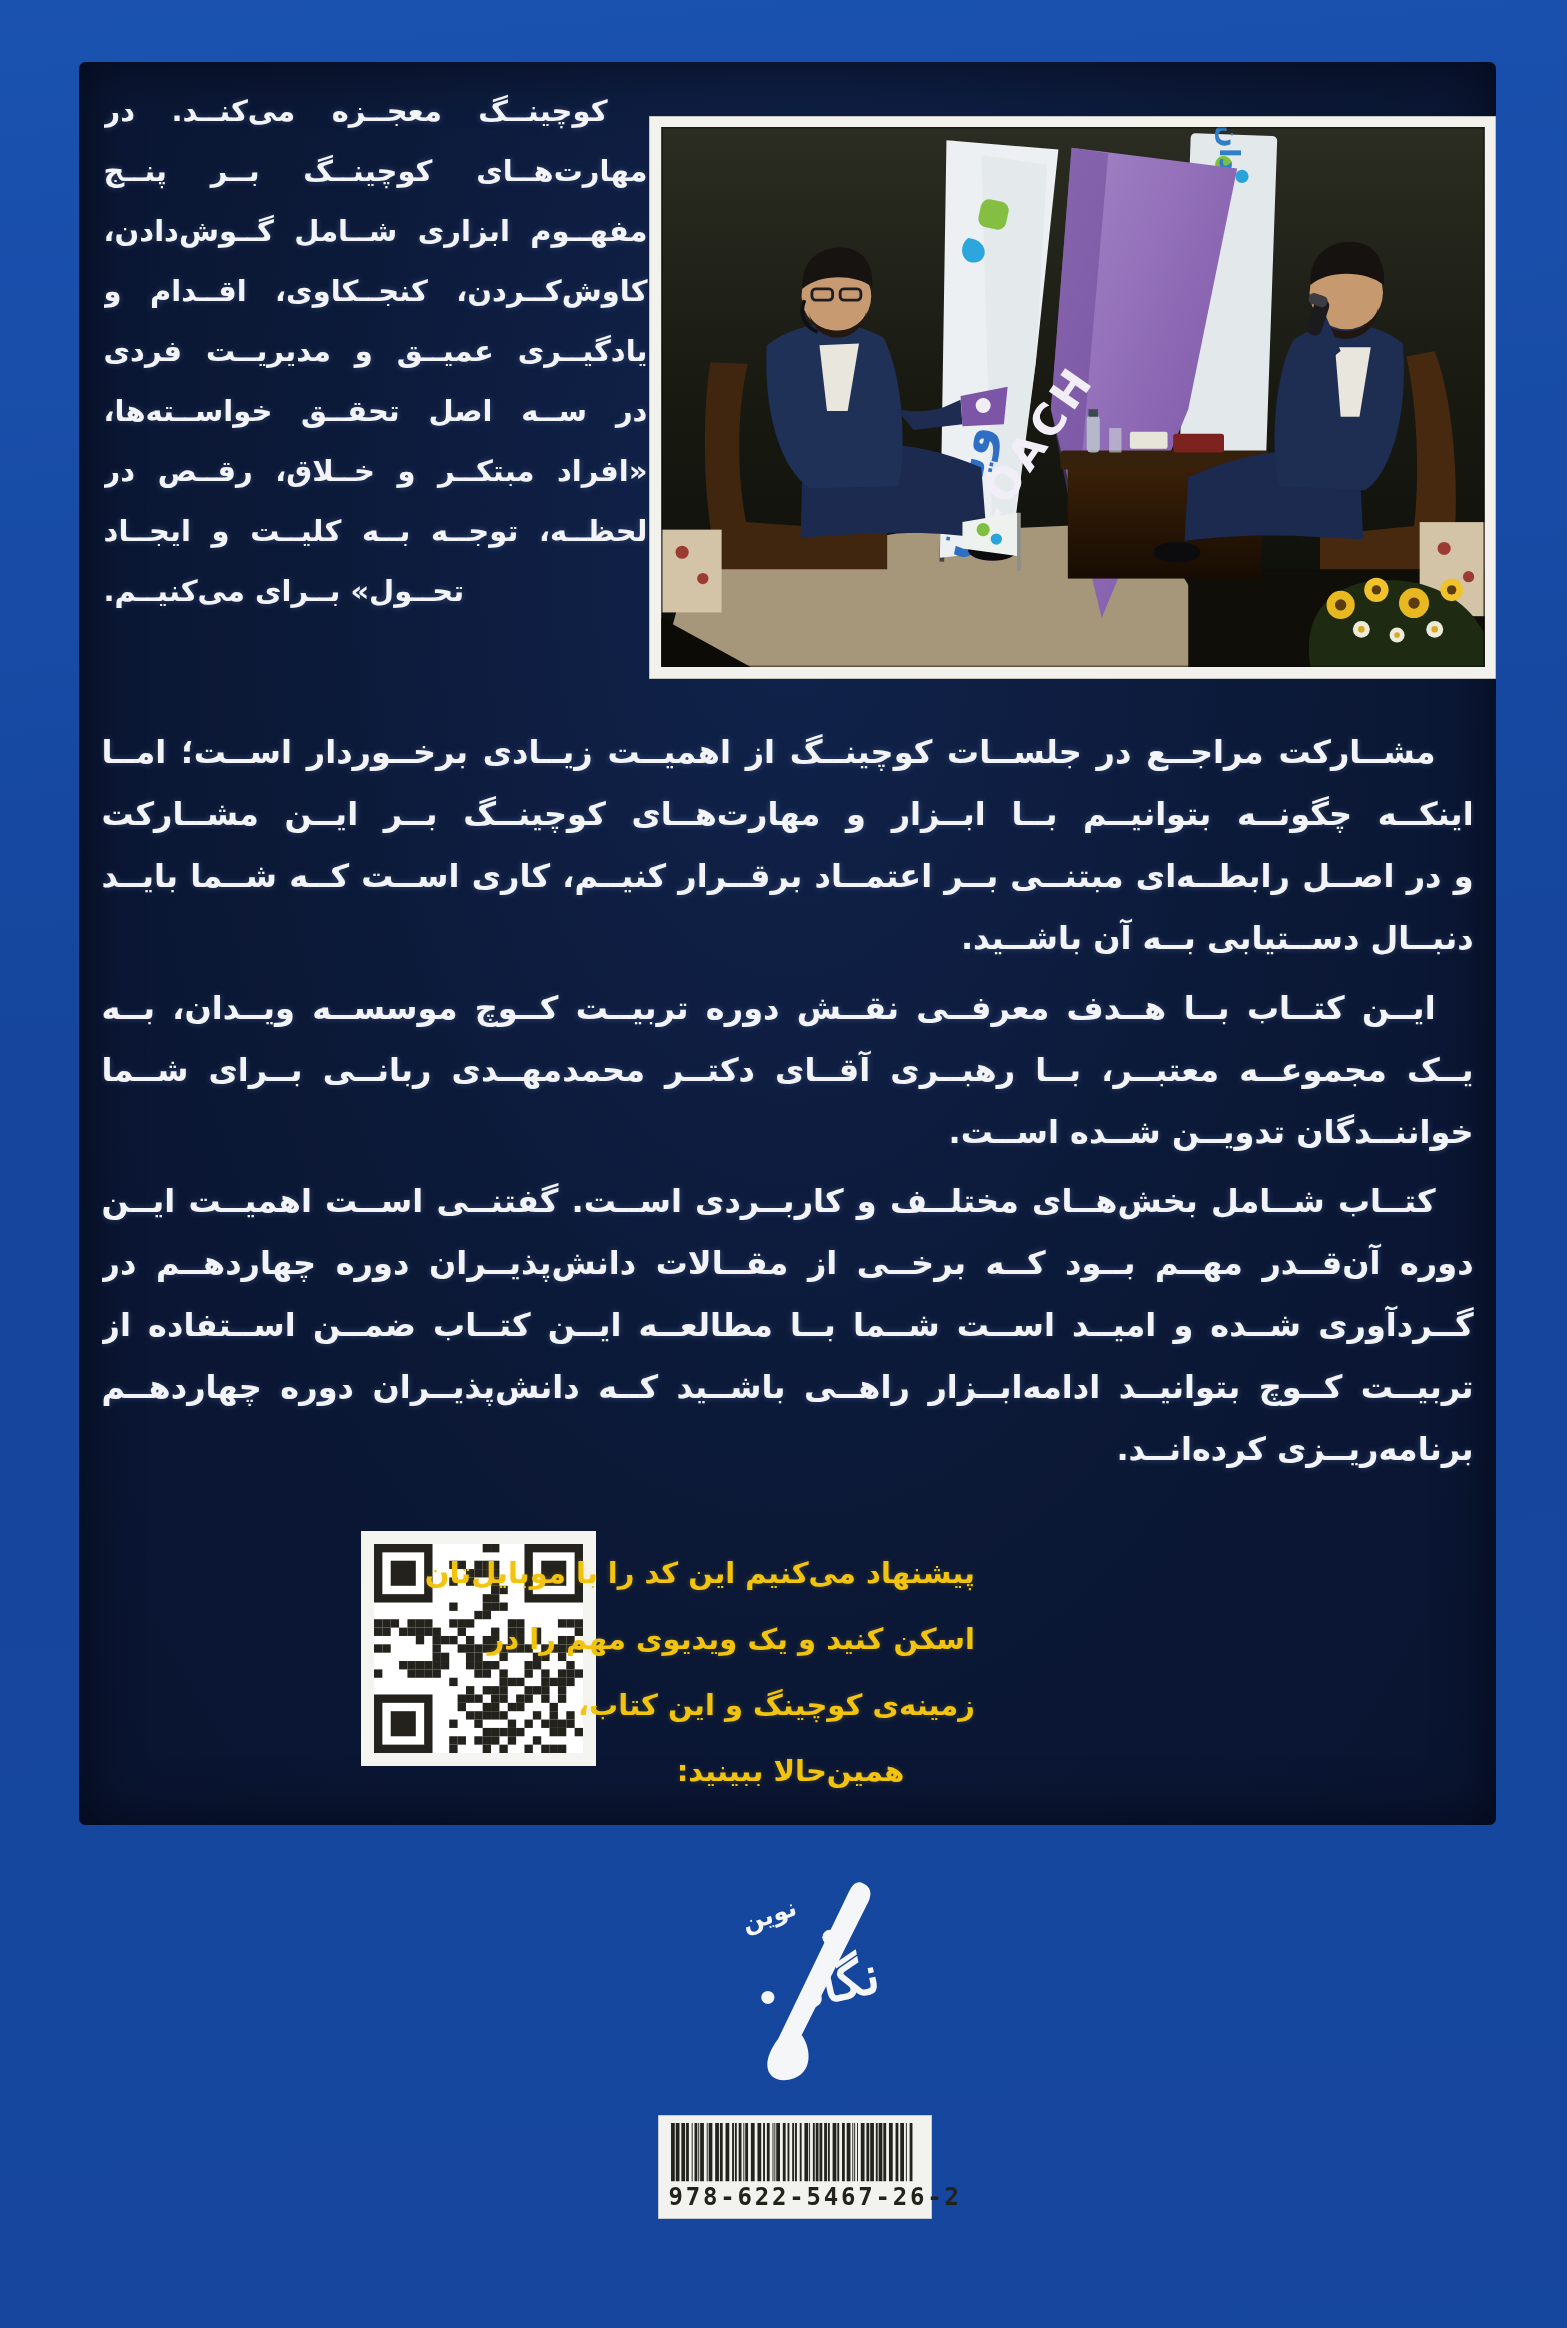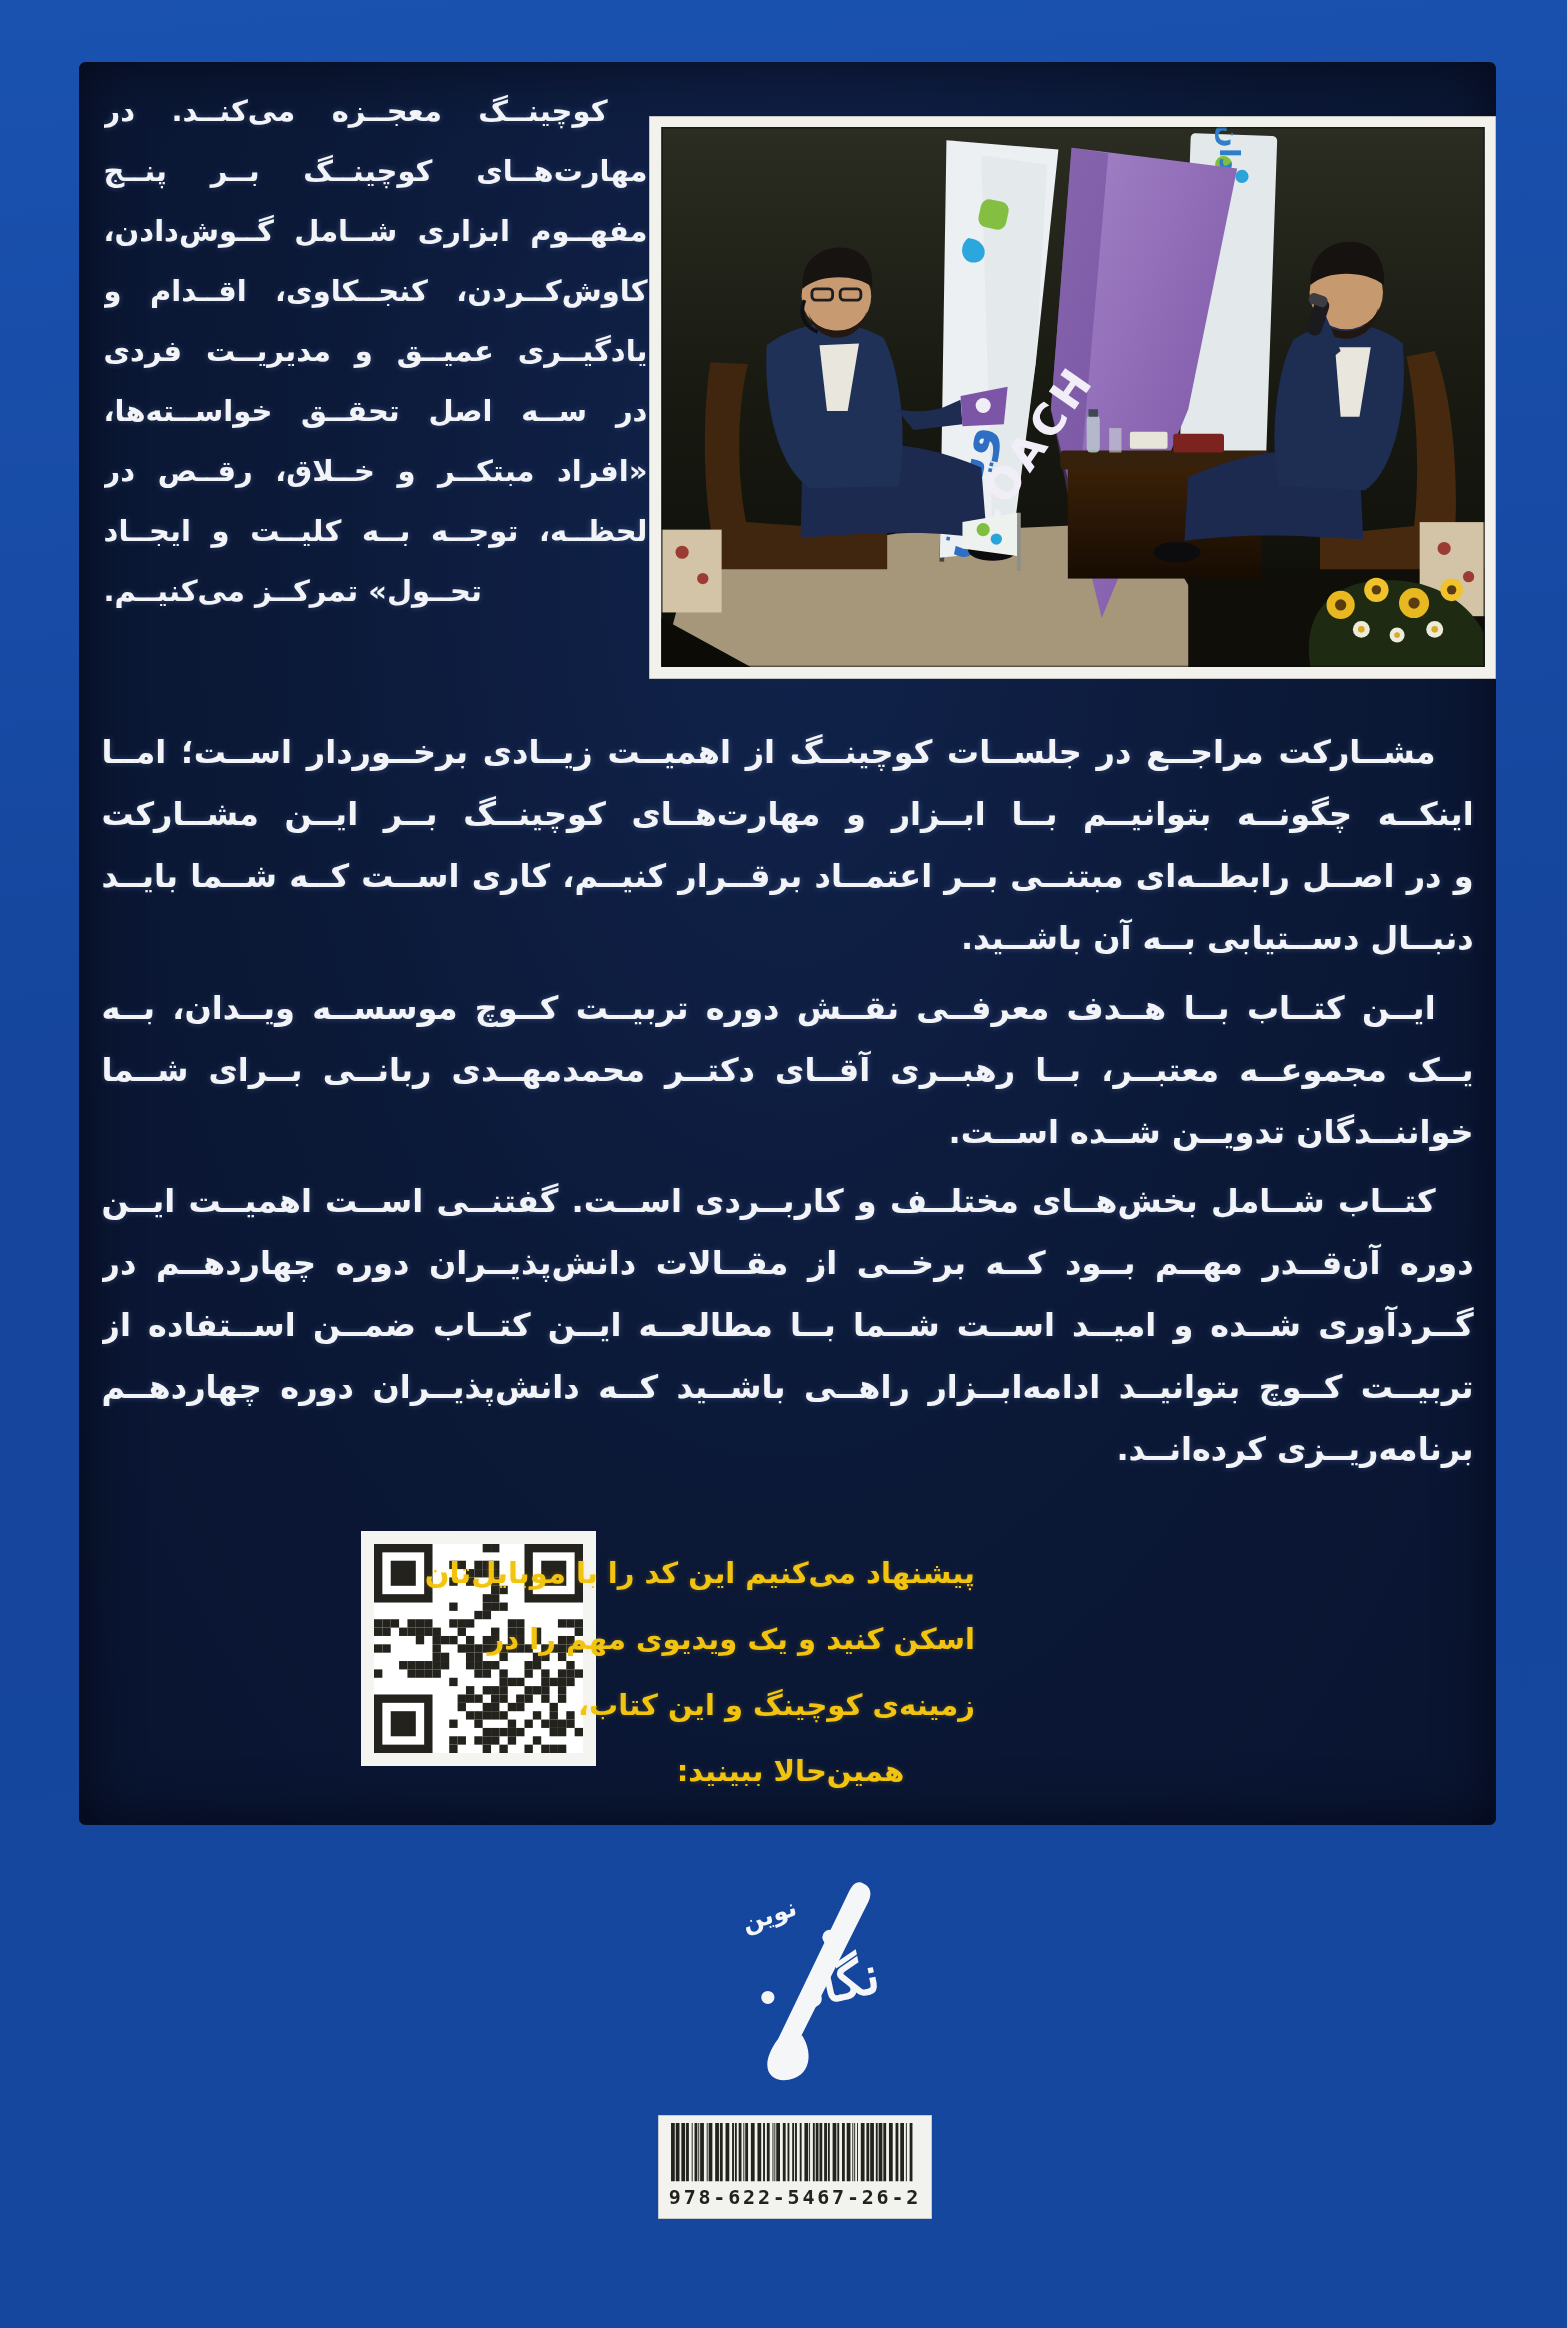--- a/index.html
+++ b/index.html
@@ -41,39 +41,39 @@
   .cline{height:66px;line-height:66px;font-size:29px;font-weight:bold;color:#f2c40f;
          white-space:nowrap;overflow:visible;text-shadow:0 0 5.6px rgba(255,220,60,.25);}
   
   .publisher{position:absolute;left:719px;top:1877px;width:171px;height:209px;}
   .publisher svg{width:171px;height:209px;display:block;}
   
   .barcode-box{position:absolute;left:659px;top:2116px;width:272px;height:102px;
     background:#f2f2ee;box-sizing:border-box;padding:6.6px 9.4px 3.8px;text-align:center;
     box-shadow:0 0 0 0.9px #d9d9d2;}
   .barcode-box svg{display:block;width:253px;height:62px;margin:0 auto;}
-  .isbn{font-family:"DejaVu Sans Mono",monospace;font-size:20px;font-weight:bold;
+  .isbn{font-family:"DejaVu Sans Mono",monospace;font-size:24px;font-weight:bold;
     color:#23231c;letter-spacing:2.8px;white-space:nowrap;line-height:24.5px;text-align:center;}
 </style>
 </head>
 <body>
 
 <div class="cover">
   <div class="panel">
 
     <div class="intro">
       <div class="iline txt first">کوچینــگ معجــزه می‌کنــد. در</div>
       <div class="iline txt">مهارت‌هــای کوچینــگ بــر پنــج</div>
       <div class="iline txt">مفهــوم ابزاری شــامل گــوش‌دادن،</div>
       <div class="iline txt">کاوش‌کــردن، کنجــکاوی، اقــدام و</div>
       <div class="iline txt">یادگیــری عمیــق و مدیریــت فردی</div>
       <div class="iline txt">در ســه اصل تحقــق خواســته‌ها،</div>
       <div class="iline txt">«افراد مبتکــر و خــلاق، رقــص در</div>
       <div class="iline txt">لحظــه، توجــه بــه کلیــت و ایجــاد</div>
-      <div class="iline txt last">تحــول» تمرکــز می‌کنیــم.</div>
+      <div class="iline txt last">تحــول» بــرای می‌کنیــم.</div>
     </div>
 
     <div class="photo-frame">
       <svg viewBox="0 0 875 574" xmlns="http://www.w3.org/2000/svg">
         <defs>
           <linearGradient id="bgG" x1="0" y1="0" x2="0" y2="1">
             <stop offset="0" stop-color="#2b2d22"></stop>
               <stop offset=".5" stop-color="#181a12"></stop>
               <stop offset="1" stop-color="#0b0c07"></stop>
           </linearGradient>

